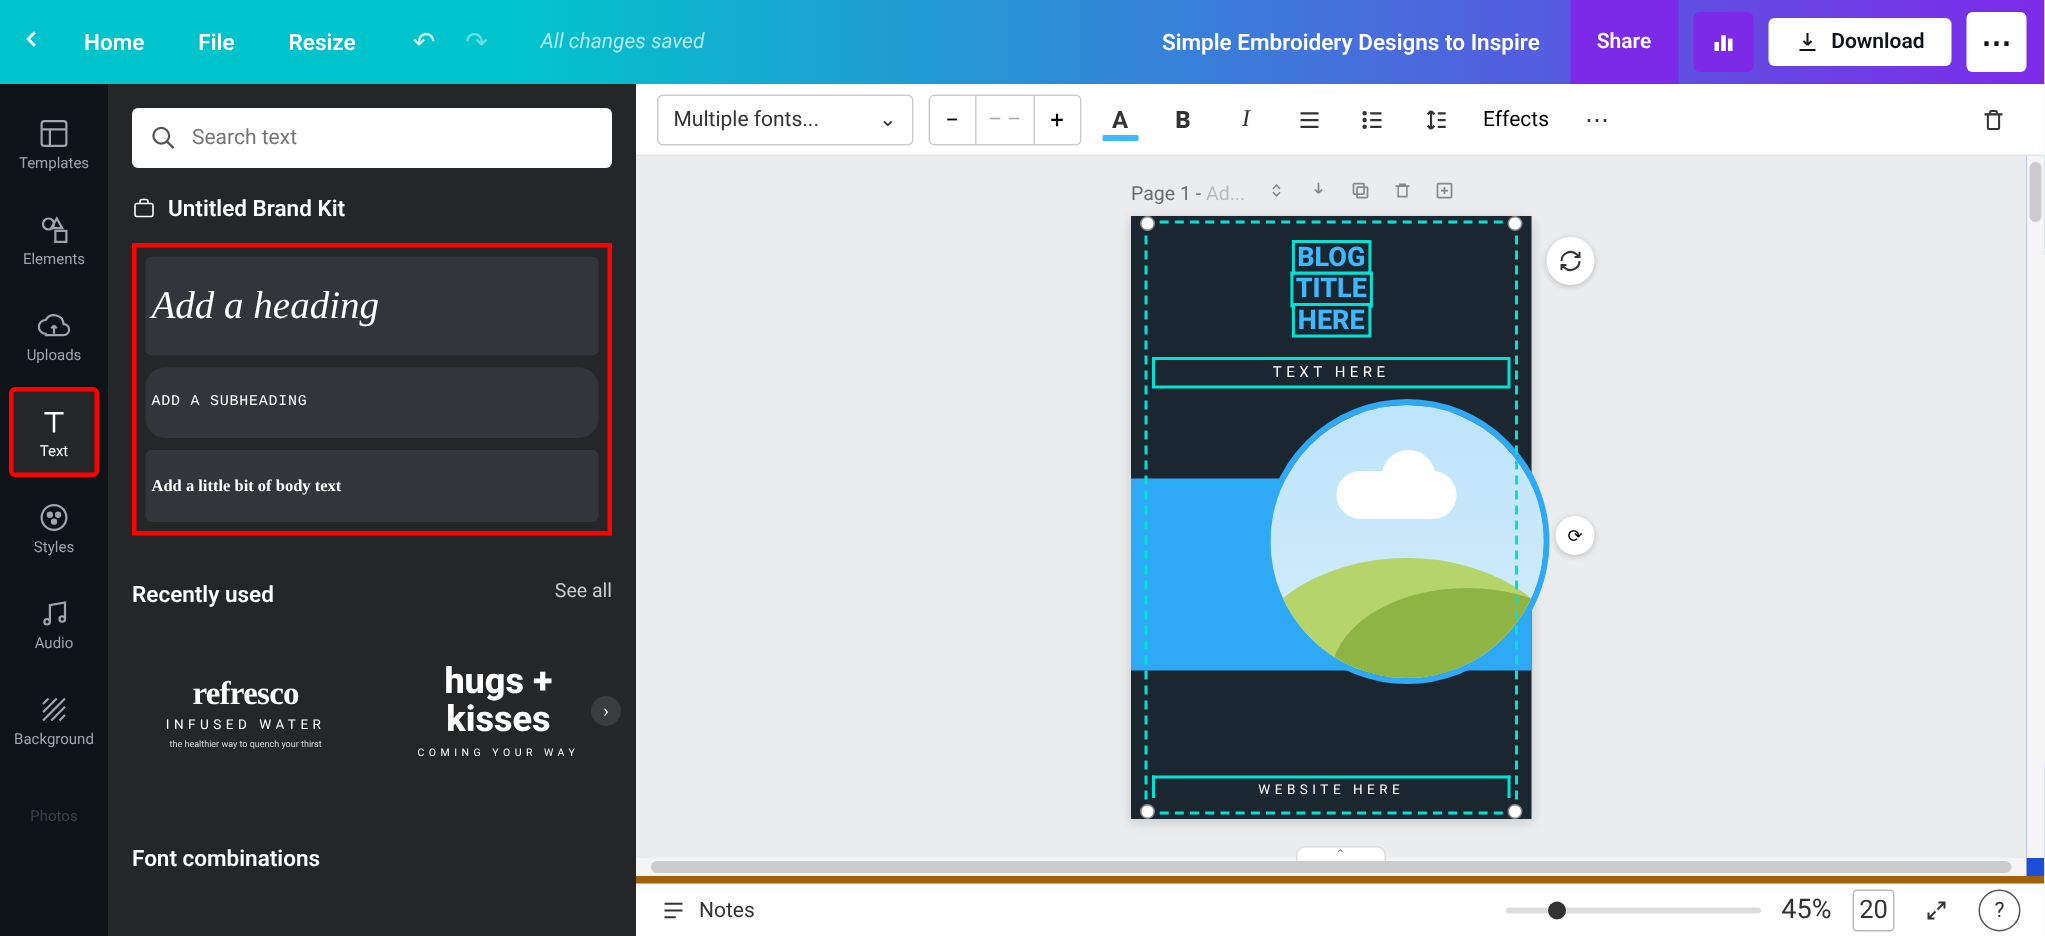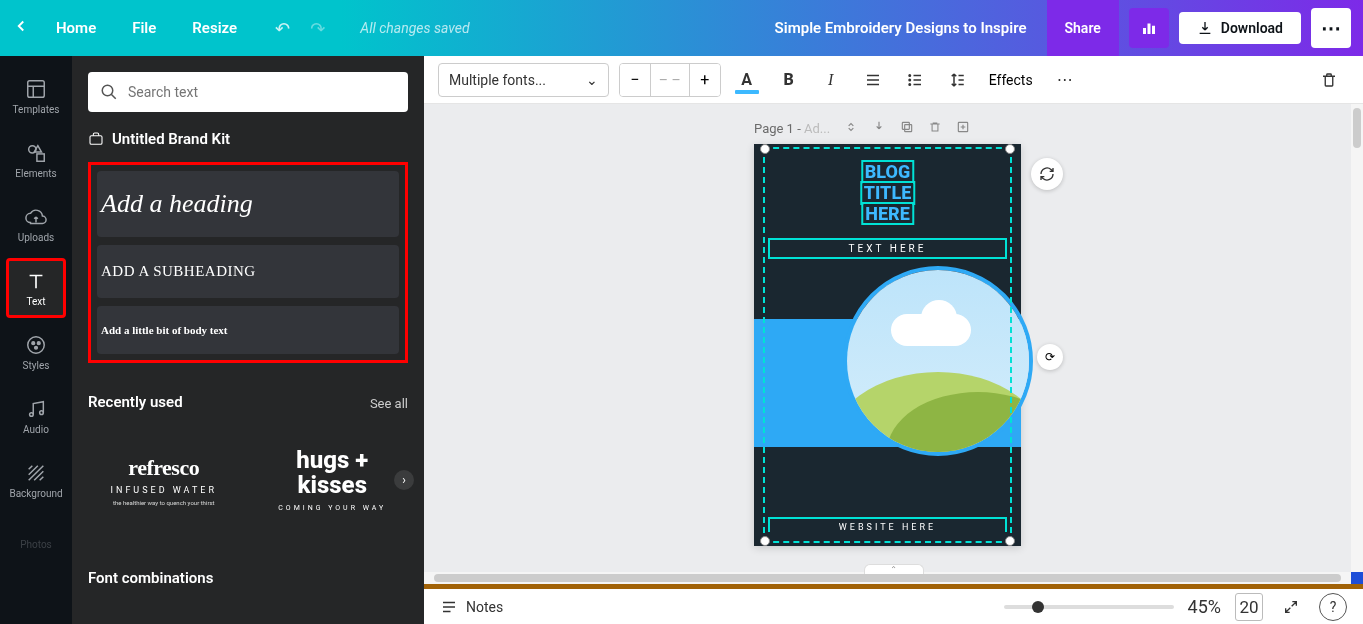--- a/index.html
+++ b/index.html
@@ -30,23 +30,23 @@
 .rail-item svg, .rail-item .icon-glyph { width: 22px; height: 22px; }
 
 
 .panel { width: 352px; background: #252627; color: #fff; padding: 16px; display: flex; flex-direction: column; overflow-y: auto; position: relative; }
 .panel .search { background: #fff; border-radius: 4px; height: 40px; display: flex; align-items: center; padding: 0 12px; gap: 10px; margin-bottom: 18px; }
 .panel .search input { border: none; outline: none; flex: 1; font-size: 14px; color: #333; background: transparent; }
 .panel .brand-row { display: flex; align-items: center; gap: 8px; font-weight: 600; font-size: 15px; margin-bottom: 14px; }
 .panel .text-options { border: 3px solid #ff0000; padding: 6px; display: flex; flex-direction: column; gap: 8px; margin-bottom: 20px; }
 .panel .text-opt { background: #33353a; border-radius: 4px; padding: 18px 4px; cursor: pointer; }
 .panel .text-opt.heading { font-family: "Brush Script MT", cursive; font-size: 26px; font-style: italic; }
-.panel .text-opt.subheading { font-family: Liberation Serif, serif; font-size: 15px; letter-spacing: 0.5px; text-transform: uppercase; }
+.panel .text-opt.subheading { font-family: Liberation Mono, monospace; font-size: 10px; letter-spacing: 0.5px; text-transform: uppercase; border-radius: 13px; }
 .panel .text-opt.body { font-family: Georgia, serif; font-size: 11px; font-weight: 600; }
-.panel .section-head { display: flex; justify-content: space-between; align-items: flex-end; margin: 10px 0 14px; }
+.panel .section-head { display: flex; justify-content: space-between; align-items: flex-start; margin: 10px 0 14px; }
 .panel .section-head .title { font-weight: 600; font-size: 15px; }
 .panel .section-head .seeall { font-size: 13px; color: #ccc; cursor: pointer; }
 .panel .recent-row { display: flex; gap: 17px; align-items: flex-start; position: relative; margin-bottom: 24px; }
 .panel .recent-card { flex: 1; height: 110px; display: flex; flex-direction: column; align-items: center; justify-content: center; color: #fff; cursor: pointer; text-align: center; }
 .panel .recent-card .big { font-weight: 700; }
 .panel .recent-card.refresco .big { font-family: Georgia, serif; font-size: 22px; letter-spacing: -0.5px; }
 .panel .recent-card.refresco .sub1 { font-size: 9px; letter-spacing: 3px; margin-top: 4px; }
 .panel .recent-card.refresco .sub2 { font-size: 6px; margin-top: 4px; opacity: 0.8; }
 .panel .recent-card.hugs .big { font-size: 24px; line-height: 1.05; font-weight: 800; }
 .panel .recent-card.hugs .sub { font-size: 7px; letter-spacing: 3px; margin-top: 6px; }

